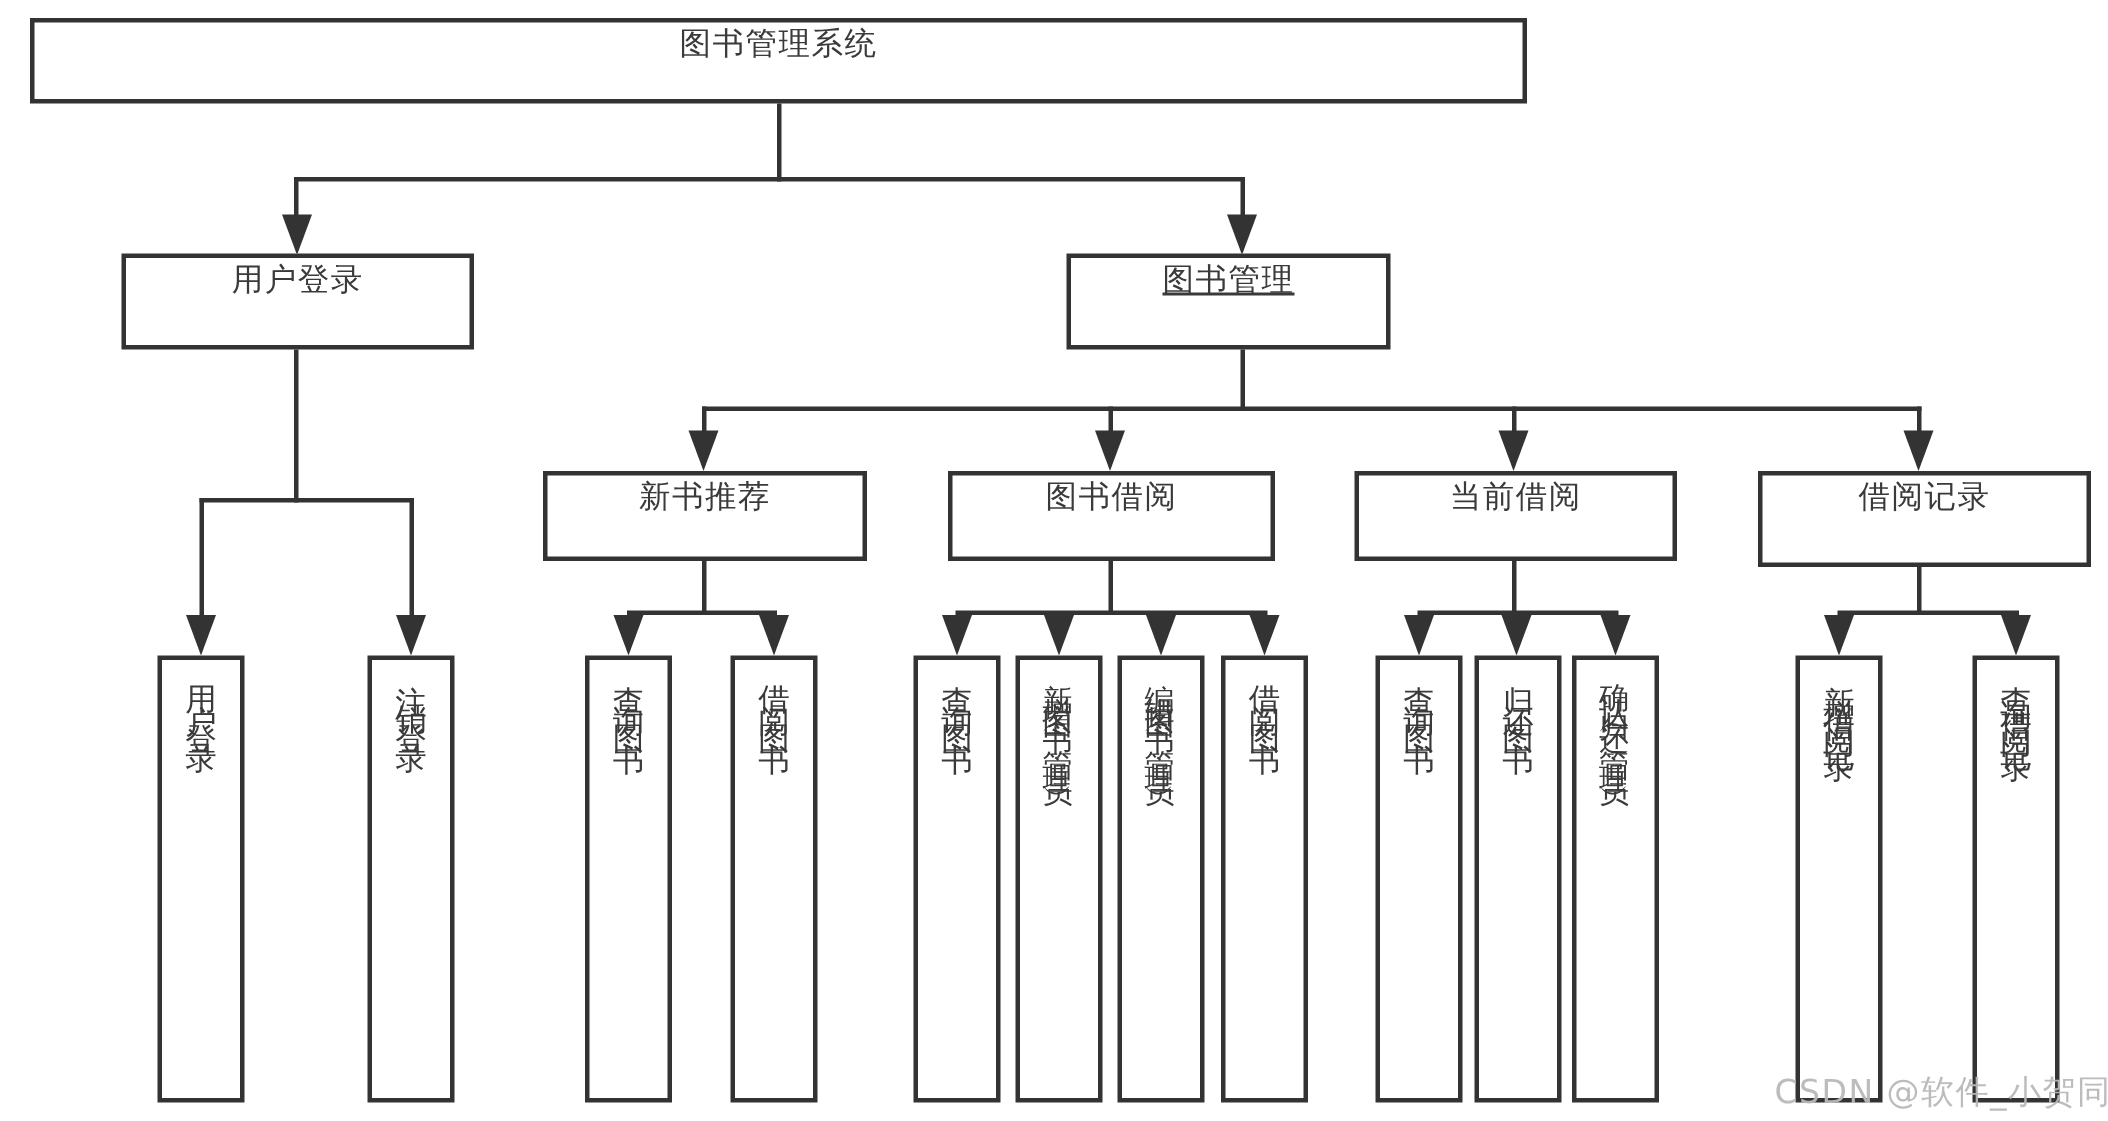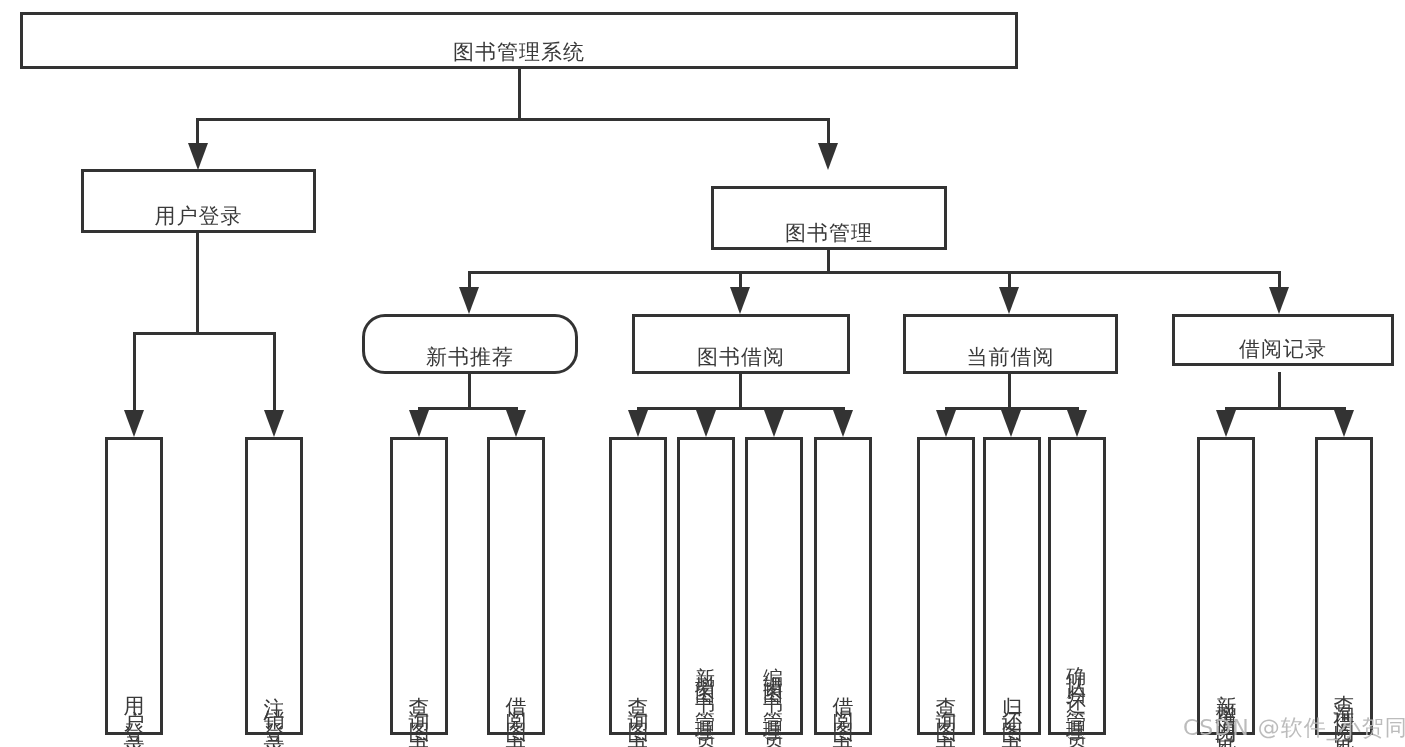--- a/index.html
+++ b/index.html
@@ -5,21 +5,21 @@
   html,body{margin:0;padding:0;background:#ffffff;}
   body{font-family:"DejaVu Sans","Liberation Sans",sans-serif;}
   #canvas{position:relative;width:1405px;height:747px;background:#ffffff;overflow:hidden;}
 
   .node{
     position:absolute;
     box-sizing:border-box;
     border:3px solid #333333;
     background:#ffffff;
     display:flex;
-    align-items:flex-end;
+    align-items:flex-start;
     justify-content:center;
     color:#3a3a3a;
     z-index:2;
   }
   .node .hlabel{
     font-size:21px;
     letter-spacing:1px;
     white-space:nowrap;
   }
   .leaf .vlabel{
@@ -69,21 +69,21 @@
   <div class="line vline" style="left:518px;top:68px;height:53px;"></div>
   <div class="line hline" style="left:196px;top:118px;width:634px;"></div>
   <div class="line vline" style="left:196px;top:118px;height:28px;"></div>
   <div class="line vline" style="left:827px;top:118px;height:28px;"></div>
   <div class="arrow" style="left:188px;top:143px;"></div>
   <div class="arrow" style="left:818px;top:143px;"></div>
 
   <div class="node" style="left:81px;top:169px;width:235px;height:64px;">
     <span class="hlabel">用户登录</span>
   </div>
-  <div class="node" style="left:711px;top:186px;width:236px;height:64px;">
+  <div class="node" style="left:711px;top:169px;width:216px;height:64px;text-decoration:underline;">
     <span class="hlabel">图书管理</span>
   </div>
 
   <div class="line vline" style="left:196px;top:231px;height:104px;"></div>
   <div class="line hline" style="left:133px;top:332px;width:143px;"></div>
   <div class="line vline" style="left:133px;top:332px;height:80px;"></div>
   <div class="line vline" style="left:273px;top:332px;height:80px;"></div>
   <div class="arrow" style="left:124px;top:410px;"></div>
   <div class="arrow" style="left:264px;top:410px;"></div>
 
@@ -91,30 +91,30 @@
   <div class="line hline" style="left:468px;top:271px;width:813px;"></div>
   <div class="line vline" style="left:468px;top:271px;height:20px;"></div>
   <div class="line vline" style="left:739px;top:271px;height:20px;"></div>
   <div class="line vline" style="left:1008px;top:271px;height:20px;"></div>
   <div class="line vline" style="left:1278px;top:271px;height:20px;"></div>
   <div class="arrow" style="left:459px;top:287px;"></div>
   <div class="arrow" style="left:730px;top:287px;"></div>
   <div class="arrow" style="left:999px;top:287px;"></div>
   <div class="arrow" style="left:1269px;top:287px;"></div>
 
-  <div class="node" style="left:362px;top:314px;width:216px;height:60px;border-radius:23px;">
+  <div class="node" style="left:362px;top:314px;width:216px;height:60px;">
     <span class="hlabel">新书推荐</span>
   </div>
   <div class="node" style="left:903px;top:314px;width:215px;height:60px;">
     <span class="hlabel">当前借阅</span>
   </div>
   <div class="node" style="left:632px;top:314px;width:218px;height:60px;">
     <span class="hlabel">图书借阅</span>
   </div>
-  <div class="node" style="left:1172px;top:314px;width:222px;height:52px;">
+  <div class="node" style="left:1172px;top:314px;width:222px;height:64px;">
     <span class="hlabel">借阅记录</span>
   </div>
 
   <div class="line vline" style="left:468px;top:372px;height:38px;"></div>
   <div class="line vline" style="left:739px;top:372px;height:38px;"></div>
   <div class="line vline" style="left:1008px;top:372px;height:38px;"></div>
   <div class="line vline" style="left:1278px;top:372px;height:38px;"></div>
 
   <div class="line hline" style="left:418px;top:407px;width:100px;"></div>
   <div class="line hline" style="left:637px;top:407px;width:208px;"></div>

